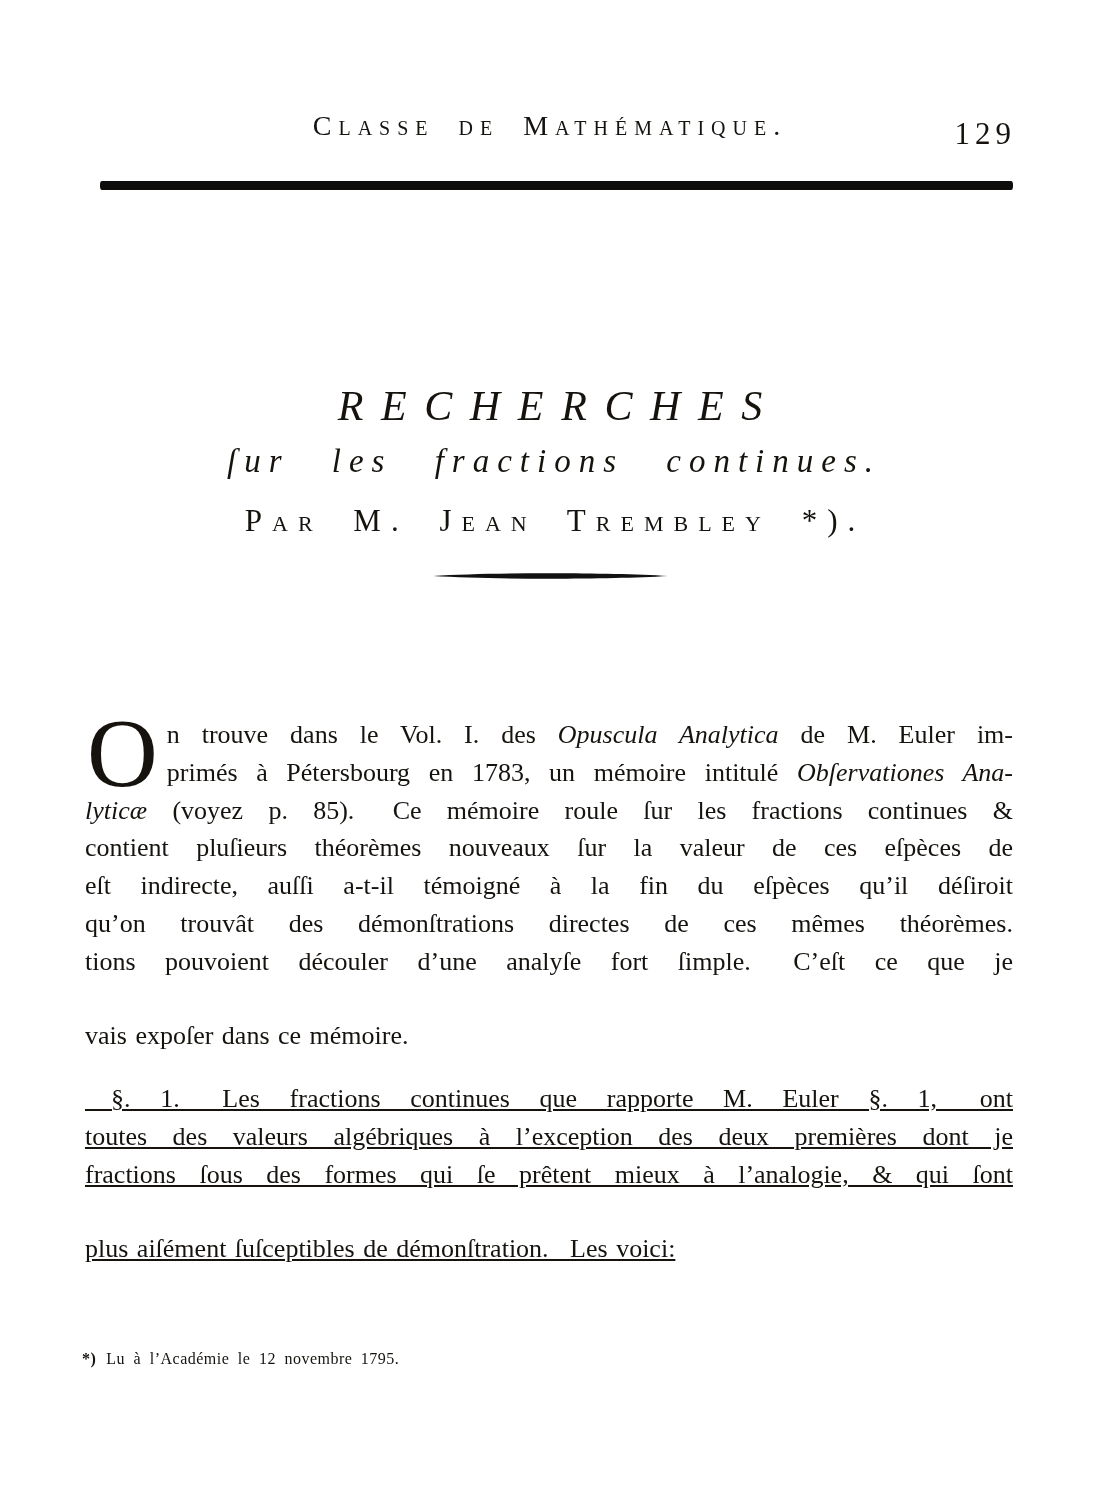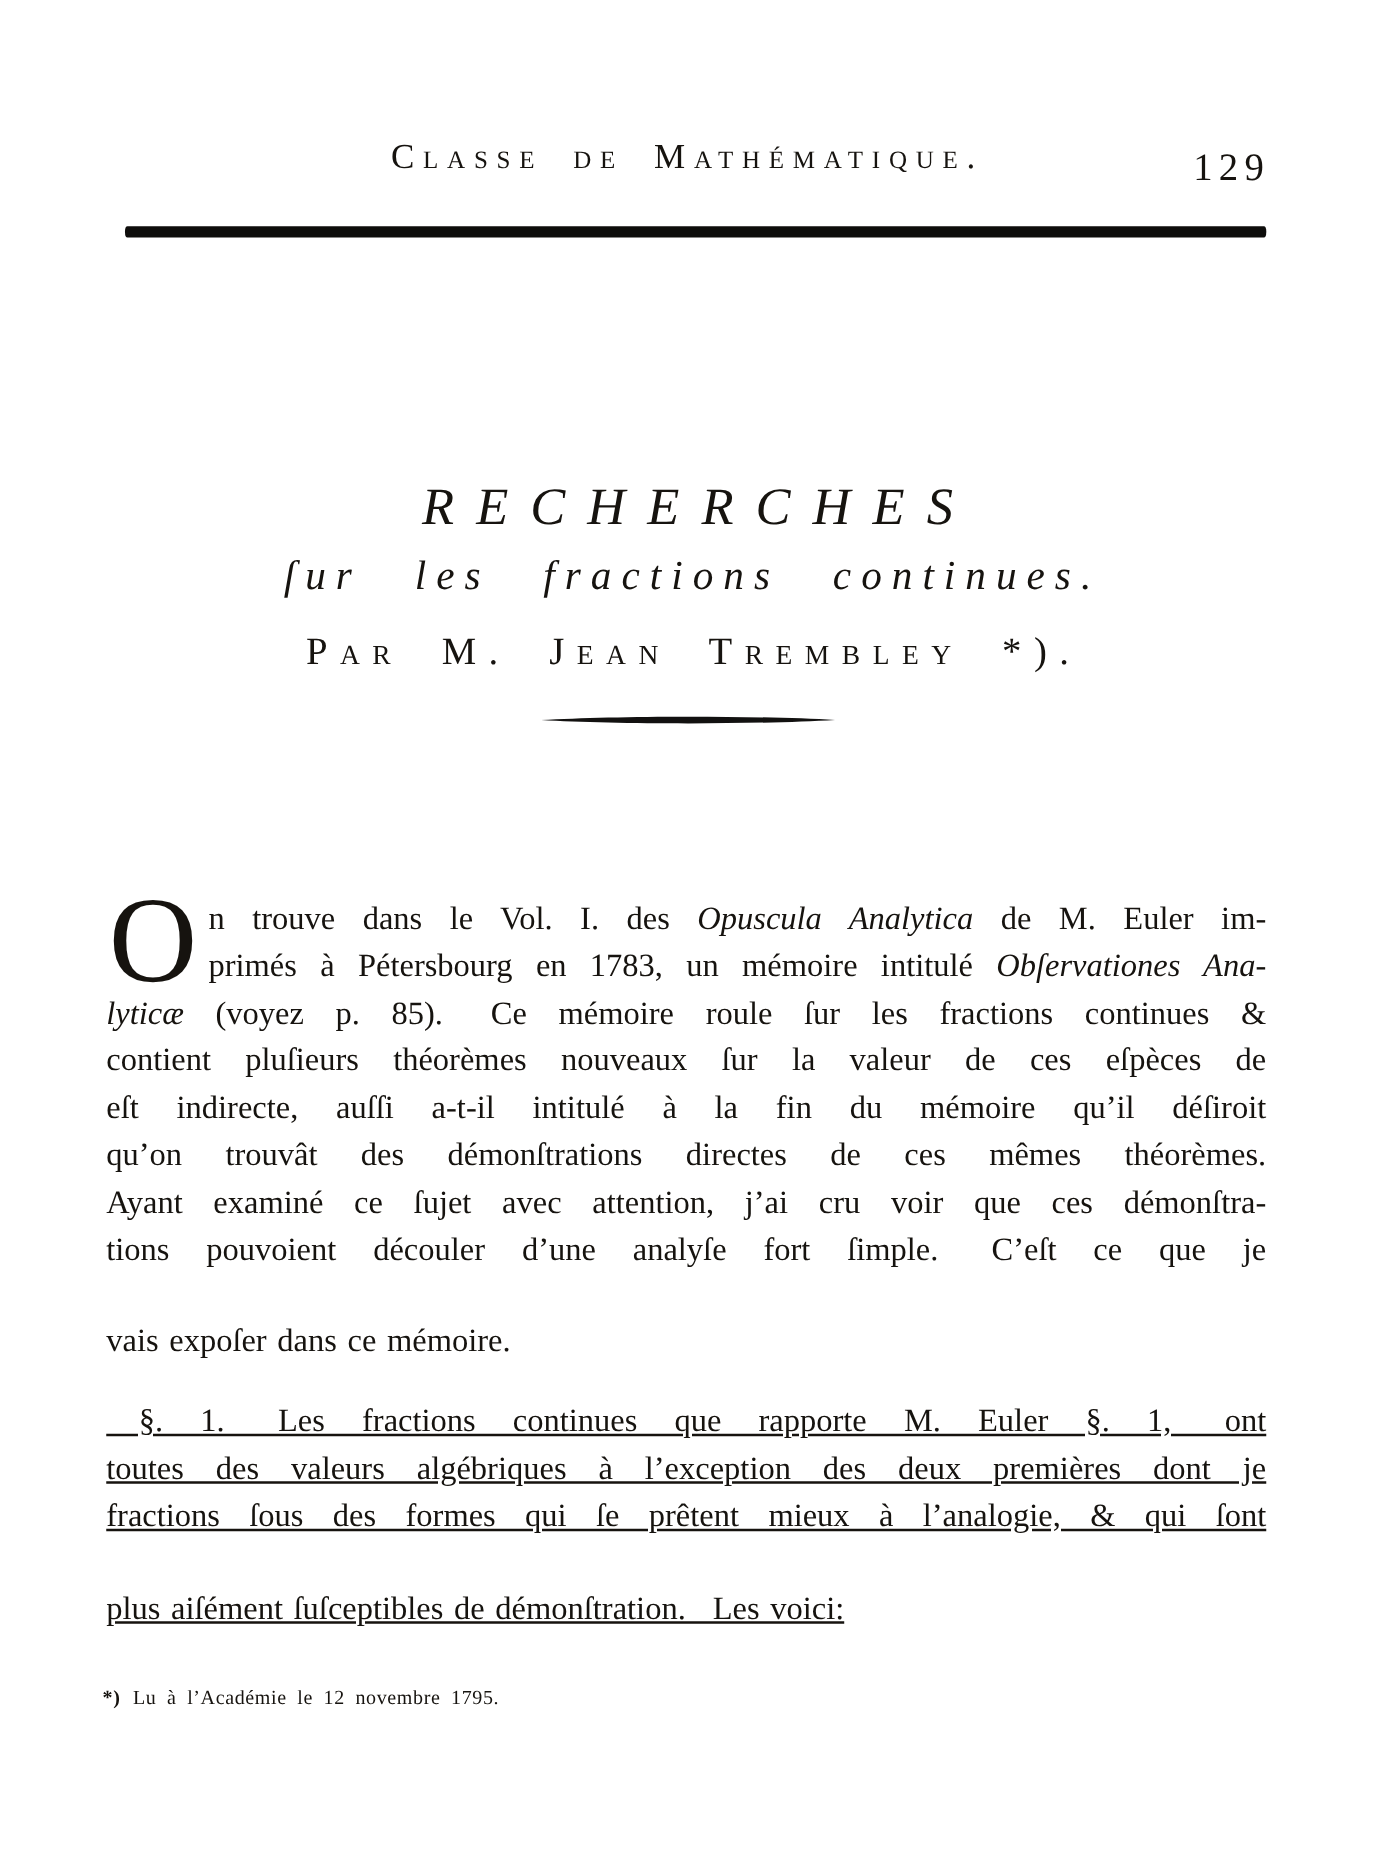--- a/index.html
+++ b/index.html
@@ -114,23 +114,22 @@
     </svg>
   </div>
 
   <div class="body-text">
       <div class="paragraph">
         <span class="drop-cap">O</span>
         <div class="body-line">n trouve dans le Vol. I. des <i>Opuscula Analytica</i> de M. Euler im-</div>
         <div class="body-line">primés à Pétersbourg en 1783, un mémoire intitulé <i>Obſervationes Ana-</i></div>
         <div class="body-line"><i>lyticæ</i> (voyez p. 85).  Ce mémoire roule ſur les fractions continues &amp;</div>
         <div class="body-line">contient pluſieurs théorèmes nouveaux ſur la valeur de ces eſpèces de</div>
-        <div class="body-line">eſt indirecte, auſſi a-t-il intitulé à la fin du mémoire qu’il déſiroit</div>
+        <div class="body-line">eſt indirecte, auſſi a-t-il témoigné à la fin du eſpèces qu’il déſiroit</div>
         <div class="body-line">qu’on trouvât des démonſtrations directes de ces mêmes théorèmes.</div>
-        <div class="body-line">Ayant examiné ce ſujet avec attention, j’ai cru voir que ces démonſtra-</div>
         <div class="body-line">tions pouvoient découler d’une analyſe fort ſimple.  C’eſt ce que je</div>
         <div class="body-line last">vais expoſer dans ce mémoire.</div>
       </div>
       <div class="paragraph">
         <div class="body-line"> §. 1.  Les fractions continues que rapporte M. Euler §. 1,  ont</div>
         <div class="body-line">toutes des valeurs algébriques à l’exception des deux premières dont je</div>
         <div class="body-line">fractions ſous des formes qui ſe prêtent mieux à l’analogie, &amp; qui ſont</div>
         <div class="body-line last">plus aiſément ſuſceptibles de démonſtration.  Les voici:</div>
       </div>
     </div>

